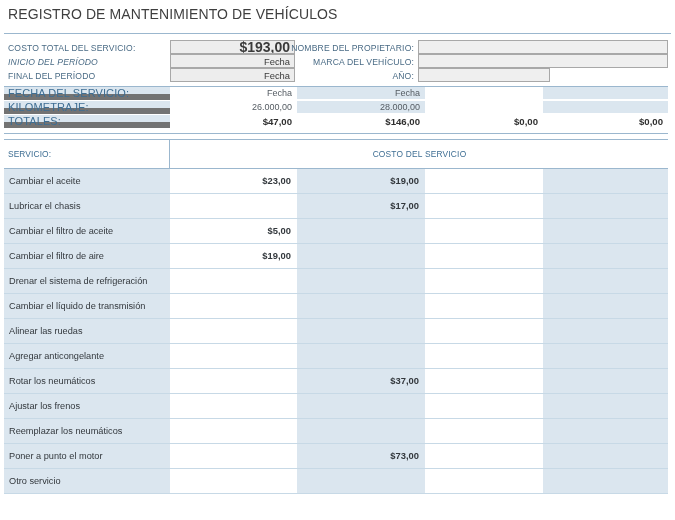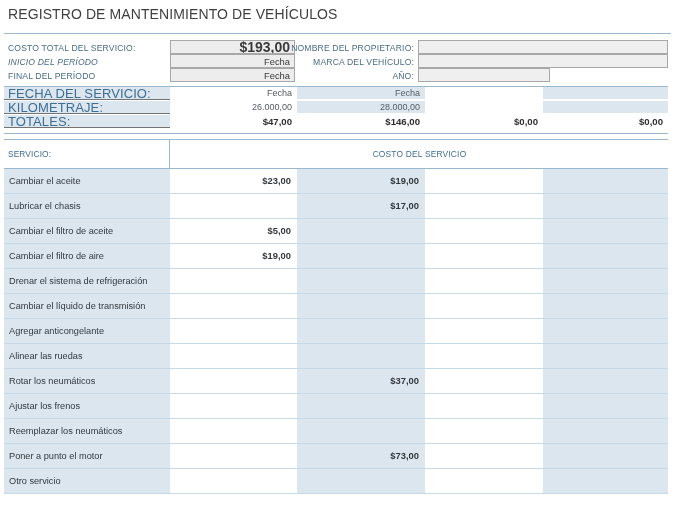--- a/index.html
+++ b/index.html
@@ -48,24 +48,24 @@
 
   
   .band{position:absolute;left:4px;top:87px;width:664px;}
   .band-row{
     position:relative;height:13px;width:100%;
     border-bottom:1px solid #ffffff;
   }
   .band-lbl{
     position:absolute;left:0;top:0;width:166px;height:13px;
     background:#dbe6ef;
-    font-size:13px;color:#3e6e93;letter-spacing:.1px;
+    font-size:11px;color:#3e6e93;letter-spacing:.1px;
     padding-left:4px;box-sizing:border-box;line-height:13px;
     text-transform:uppercase;white-space:nowrap;
-    border-bottom:1px solid #737373;
+    border-bottom:6px solid #737373;
   }
   .band-cell{
     position:absolute;top:0;height:13px;line-height:13px;
     font-size:9px;text-align:right;padding-right:5px;box-sizing:border-box;
     color:#555c63;
     border-bottom:1px solid #ffffff;
   }
   .band-cell.alt{background:#dbe6ef;}
   .band-cell.plain{background:#ffffff;}
   .band-row.totals .band-cell{font-weight:bold;color:#2f2f2f;font-size:9.6px;background:#ffffff;}
@@ -211,28 +211,28 @@
           <div class="td-cost shade" style="left: 539px; width: 125px;"></div>
         </div>
         <div class="trow">
           <div class="td-name">Cambiar el líquido de transmisión</div>
           <div class="td-cost white" style="left: 166px; width: 127px;"></div>
           <div class="td-cost shade" style="left: 293px; width: 128px;"></div>
           <div class="td-cost white" style="left: 421px; width: 118px;"></div>
           <div class="td-cost shade" style="left: 539px; width: 125px;"></div>
         </div>
         <div class="trow">
+          <div class="td-name">Alinear las ruedas</div>
+          <div class="td-cost white" style="left: 166px; width: 127px;"></div>
+          <div class="td-cost shade" style="left: 293px; width: 128px;"></div>
+          <div class="td-cost white" style="left: 421px; width: 118px;"></div>
+          <div class="td-cost shade" style="left: 539px; width: 125px;"></div>
+        </div>
+        <div class="trow">
           <div class="td-name">Agregar anticongelante</div>
-          <div class="td-cost white" style="left: 166px; width: 127px;"></div>
-          <div class="td-cost shade" style="left: 293px; width: 128px;"></div>
-          <div class="td-cost white" style="left: 421px; width: 118px;"></div>
-          <div class="td-cost shade" style="left: 539px; width: 125px;"></div>
-        </div>
-        <div class="trow">
-          <div class="td-name">Alinear las ruedas</div>
           <div class="td-cost white" style="left: 166px; width: 127px;"></div>
           <div class="td-cost shade" style="left: 293px; width: 128px;"></div>
           <div class="td-cost white" style="left: 421px; width: 118px;"></div>
           <div class="td-cost shade" style="left: 539px; width: 125px;"></div>
         </div>
         <div class="trow">
           <div class="td-name">Rotar los neumáticos</div>
           <div class="td-cost white" style="left: 166px; width: 127px;"></div>
           <div class="td-cost shade" style="left: 293px; width: 128px;">$37,00</div>
           <div class="td-cost white" style="left: 421px; width: 118px;"></div>

